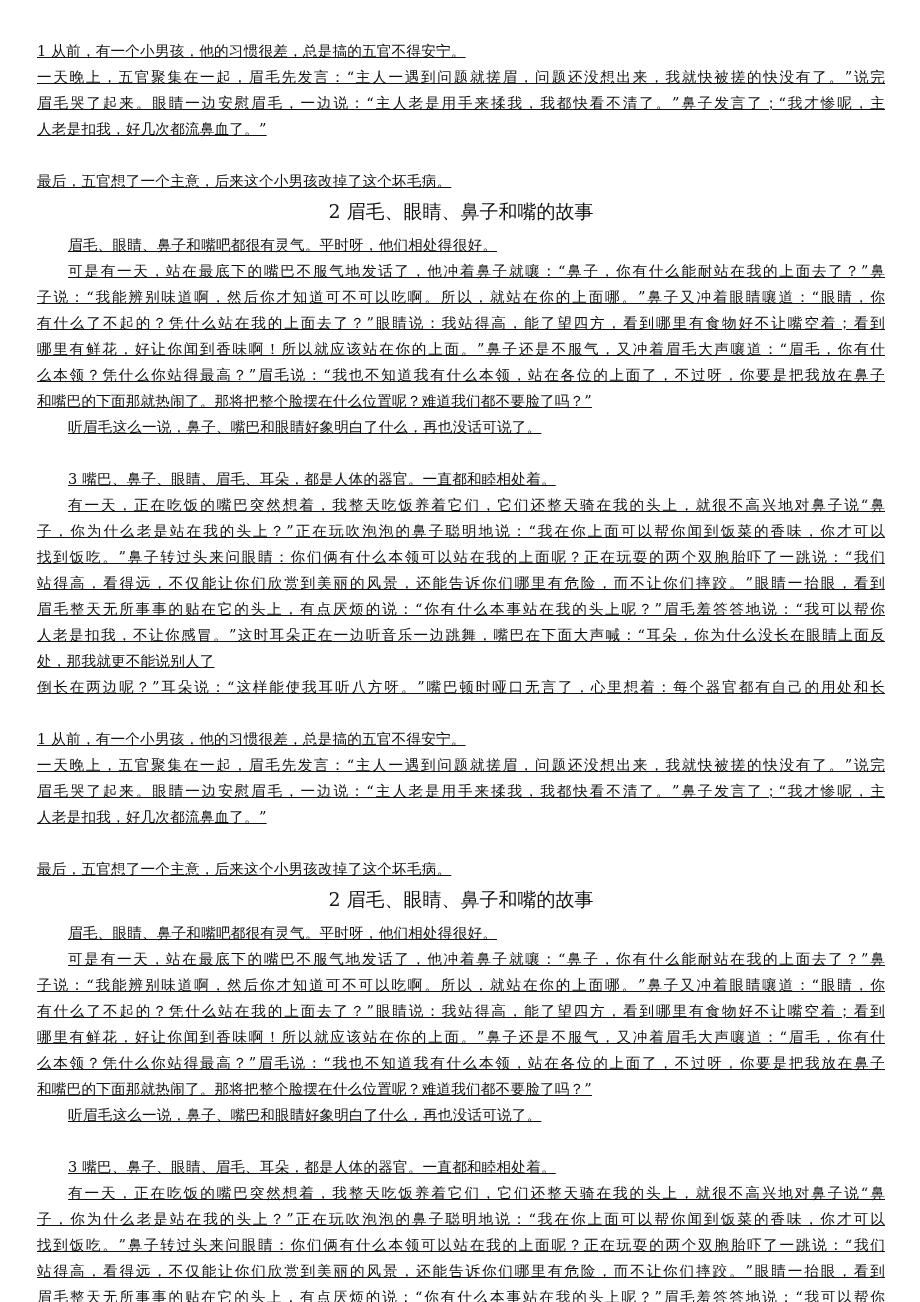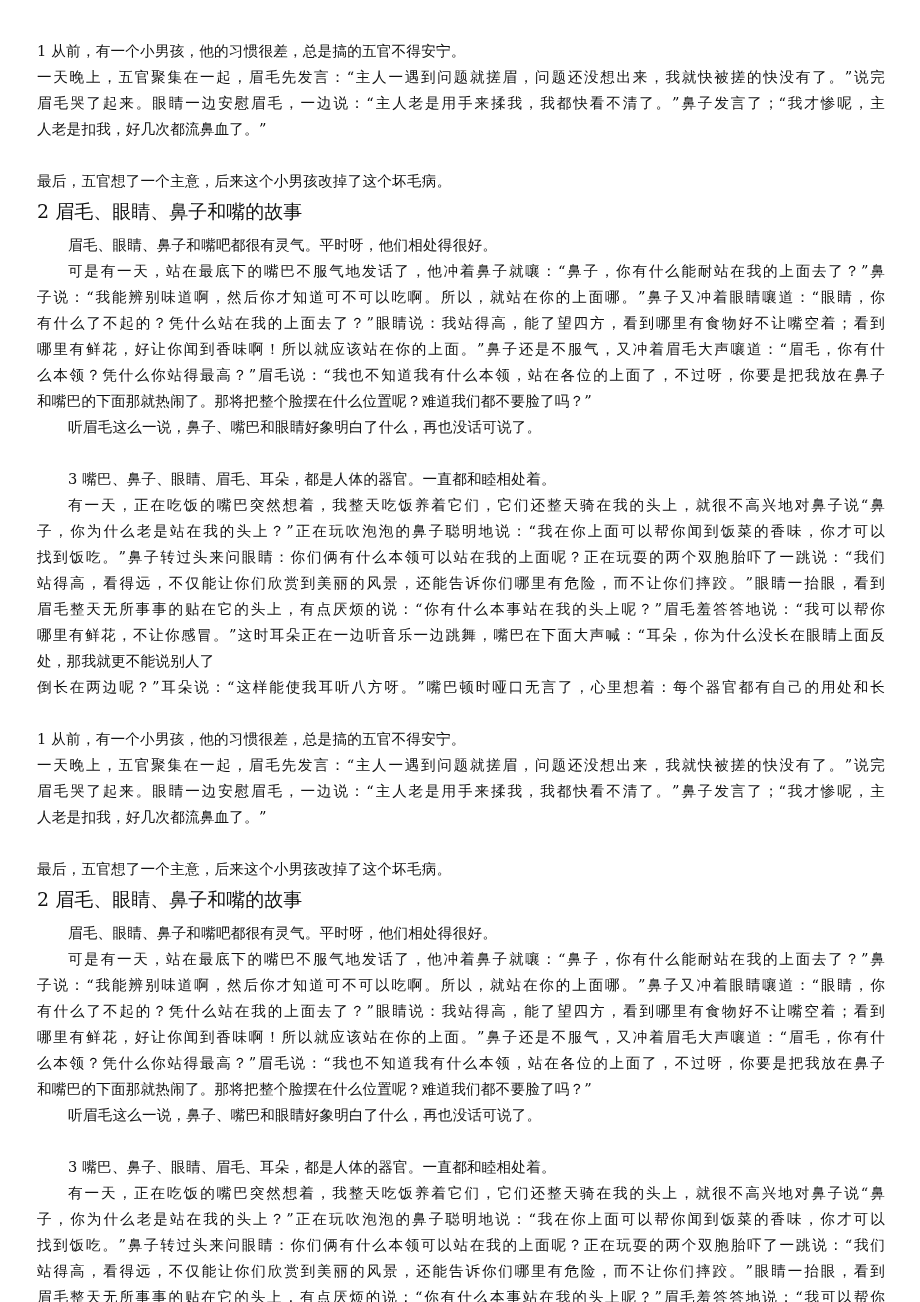--- a/index.html
+++ b/index.html
@@ -4,27 +4,27 @@
 <style>
   html, body { margin: 0; padding: 0; background: #ffffff; }
   body {
     width: 920px; height: 1302px; overflow: hidden; position: relative;
     font-family: "DejaVu Serif", "Liberation Serif", serif;
     color: #111111;
   }
   .page { position: absolute; left: 37px; top: 38px; width: 848px; }
   .line {
     font-size: 14.6px; line-height: 26px; height: 26px;
-    white-space: nowrap; letter-spacing: 0.2px;
+    white-space: nowrap; letter-spacing: 0.2px; text-decoration: underline;
   }
   .line.just { text-align: justify; text-align-last: justify; }
   .indent { padding-left: 31px; }
   .blank { height: 26px; }
   .title {
-    font-size: 19px; line-height: 30px; height: 36px; 
+    font-size: 19px; line-height: 30px; height: 36px; text-align: center;
     padding-top: 2px; white-space: nowrap;
   }
 </style>
 </head>
 <body>
 
 <div class="page">
 
   <section>
     <div class="line">1 从前，有一个小男孩，他的习惯很差，总是搞的五官不得安宁。</div>
@@ -48,21 +48,21 @@
     <div class="blank"></div>
   </section>
 
   <section>
     <div class="line indent">3 嘴巴、鼻子、眼睛、眉毛、耳朵，都是人体的器官。一直都和睦相处着。</div>
     <div class="line indent just">有一天，正在吃饭的嘴巴突然想着，我整天吃饭养着它们，它们还整天骑在我的头上，就很不高兴地对鼻子说“鼻</div>
     <div class="line just">子，你为什么老是站在我的头上？”正在玩吹泡泡的鼻子聪明地说：“我在你上面可以帮你闻到饭菜的香味，你才可以</div>
     <div class="line just">找到饭吃。”鼻子转过头来问眼睛：你们俩有什么本领可以站在我的上面呢？正在玩耍的两个双胞胎吓了一跳说：“我们</div>
     <div class="line just">站得高，看得远，不仅能让你们欣赏到美丽的风景，还能告诉你们哪里有危险，而不让你们摔跤。”眼睛一抬眼，看到</div>
     <div class="line just">眉毛整天无所事事的贴在它的头上，有点厌烦的说：“你有什么本事站在我的头上呢？”眉毛羞答答地说：“我可以帮你</div>
-    <div class="line just">哪里有鲜花，不让你感冒。”这时耳朵正在一边听音乐一边跳舞，嘴巴在下面大声喊：“耳朵，你为什么没长在眼睛上面反</div>
+    <div class="line just">人老是扣我，不让你感冒。”这时耳朵正在一边听音乐一边跳舞，嘴巴在下面大声喊：“耳朵，你为什么没长在眼睛上面反</div>
     <div class="line">处，那我就更不能说别人了</div>
     <div class="line just">倒长在两边呢？”耳朵说：“这样能使我耳听八方呀。”嘴巴顿时哑口无言了，心里想着：每个器官都有自己的用处和长</div>
     <div class="blank"></div>
   </section>
 
   <section>
     <div class="line">1 从前，有一个小男孩，他的习惯很差，总是搞的五官不得安宁。</div>
     <div class="line just">一天晚上，五官聚集在一起，眉毛先发言：“主人一遇到问题就搓眉，问题还没想出来，我就快被搓的快没有了。”说完</div>
     <div class="line just">眉毛哭了起来。眼睛一边安慰眉毛，一边说：“主人老是用手来揉我，我都快看不清了。”鼻子发言了；“我才惨呢，主</div>
     <div class="line">人老是扣我，好几次都流鼻血了。”</div>

